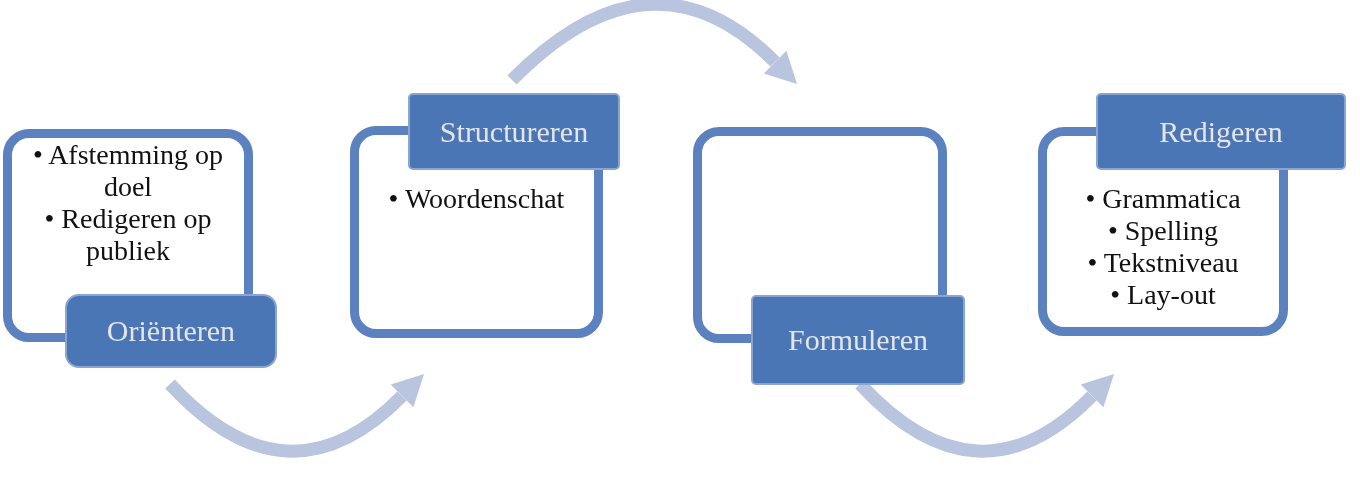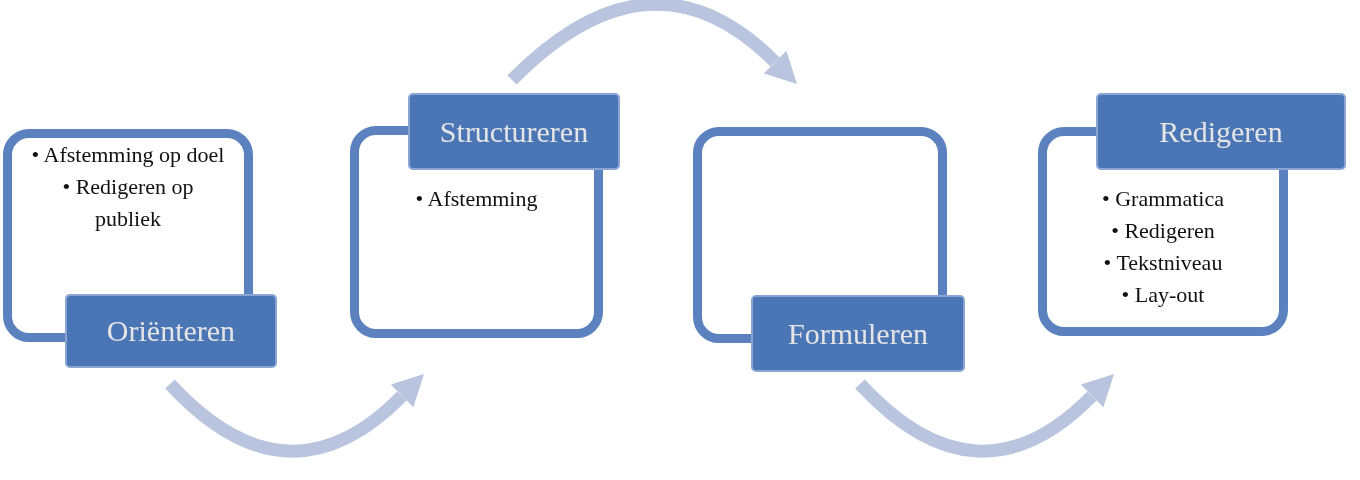--- a/index.html
+++ b/index.html
@@ -33,56 +33,56 @@
     align-items: center;
     justify-content: center;
     z-index: 3;
     white-space: nowrap;
   }
   .stage-list {
     position: absolute;
     z-index: 2;
     text-align: center;
     color: #111111;
-    font-size: 22px;
+    font-size: 28px;
     line-height: 32px;
   }
   .stage-list .item { margin: 0 auto; }
   .stage-list.narrow .item { max-width: 195px; }
   #arrow-layer {
     position: absolute; left: 0; top: 0;
     z-index: 1;
     pointer-events: none;
   }
 </style>
 </head>
 <body>
 
 <div id="canvas">
 
   <div class="frame" style="left:3px; top:129px; width:250px; height:213px;"></div>
   <div class="stage-list narrow" style="left:3px; top:139px; width:250px;">
     <div class="item">• Afstemming op doel</div>
     <div class="item">• Redigeren op publiek</div>
   </div>
-  <div class="stage-label" style="left:65px; top:294px; width:212px; height:74px;">Oriënteren</div>
+  <div class="stage-label" style="left:65px; top:294px; width:212px; height:74px;border-radius:14px;">Oriënteren</div>
 
   <div class="frame" style="left:350px; top:126px; width:253px; height:212px;"></div>
   <div class="stage-list" style="left:350px; top:183px; width:253px;">
-    <div class="item">• Afstemming</div>
+    <div class="item">• Woordenschat</div>
   </div>
   <div class="stage-label" style="left:408px; top:93px; width:212px; height:77px;">Structureren</div>
 
   <div class="frame" style="left:693px; top:127px; width:254px; height:216px;"></div>
-  <div class="stage-label" style="left:751px; top:295px; width:214px; height:77px;">Formuleren</div>
+  <div class="stage-label" style="left:751px; top:295px; width:214px; height:90px;">Formuleren</div>
 
   <div class="frame" style="left:1038px; top:127px; width:250px; height:209px;"></div>
   <div class="stage-list" style="left:1038px; top:183px; width:250px;">
     <div class="item">• Grammatica</div>
-    <div class="item">• Redigeren</div>
+    <div class="item">• Spelling</div>
     <div class="item">• Tekstniveau</div>
     <div class="item">• Lay-out</div>
   </div>
   <div class="stage-label" style="left:1096px; top:93px; width:250px; height:77px;">Redigeren</div>
 
   <svg id="arrow-layer" width="1360" height="480" viewBox="0 0 1360 480">
 
     <g fill="#b9c5de" stroke="#b9c5de">
       <path d="M 512 80 Q 652 -62 775 62" fill="none" stroke-width="13" stroke-linecap="butt"></path>
       <polygon points="0,0 -31,-16 -31,16" stroke="none" transform="translate(797,84) rotate(45)"></polygon>

